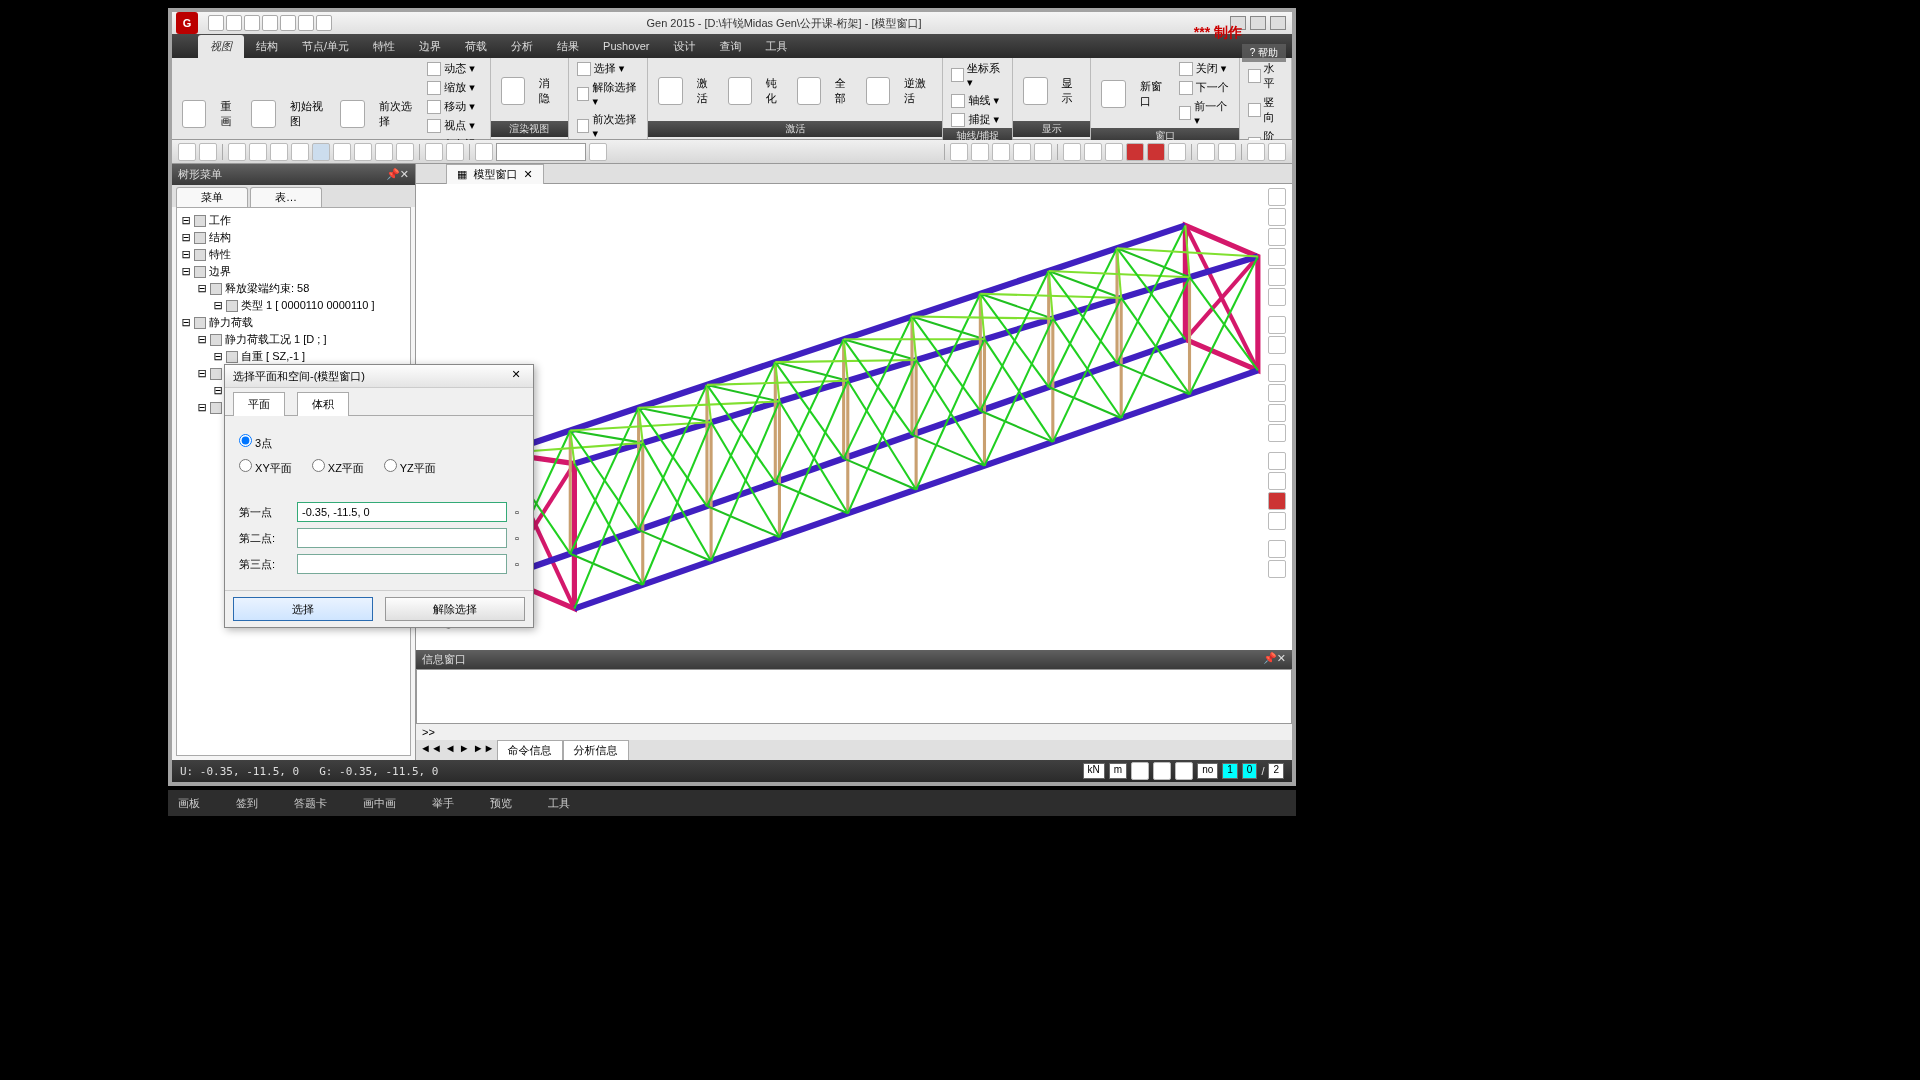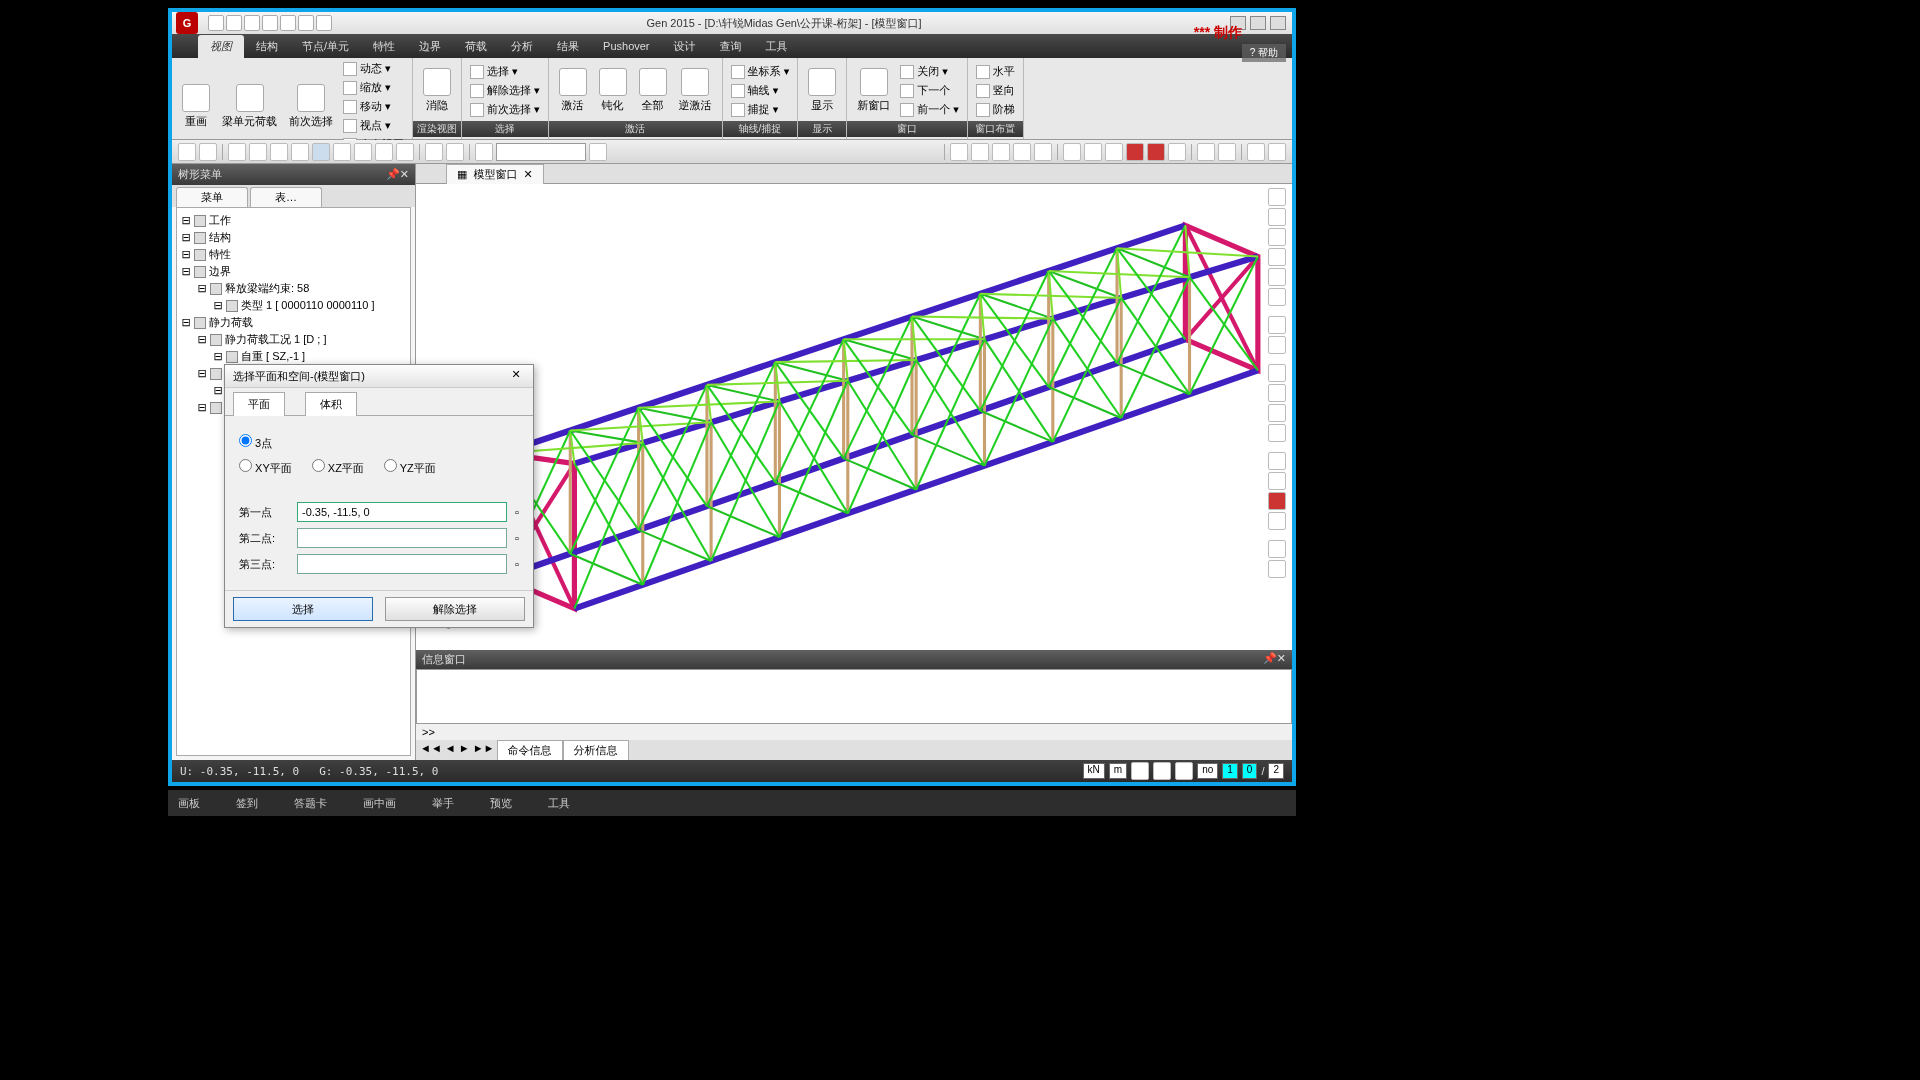--- a/index.html
+++ b/index.html
@@ -1,34 +1,34 @@
 <!DOCTYPE html>
 <html><head>
 <meta charset="utf-8">
 <style>
 * { margin: 0; padding: 0; box-sizing: border-box; font-family: "Microsoft YaHei", SimSun, sans-serif; font-size: 11px; }
 body { background: #000; width: 1920px; height: 1080px; overflow: hidden; position: relative; }
-.app-frame { position: absolute; left: 168px; top: 8px; width: 1128px; height: 778px; background: #e8e8e8; border: 4px solid #0ea5e9; display: flex; flex-direction: column; }
+.app-frame { position: absolute; left: 168px; top: 8px; width: 1128px; height: 778px; background: #e8e8e8; border: 4px solid #a3a3a3; display: flex; flex-direction: column; }
 .titlebar { height: 22px; background: linear-gradient(#f5f5f5,#e0e0e0); display: flex; align-items: center; }
 .app-icon { width: 22px; height: 22px; background: #b00; margin: 0 4px; border-radius: 3px; display:flex; align-items:center; justify-content:center; color:#fff; font-weight:bold;}
 .qat { display:flex; gap:2px; padding:0 6px;}
 .qat-btn { width:16px; height:16px; background:#fff; border:1px solid #aaa; border-radius:2px;}
 .title-text { flex:1; text-align:center; color:#333; }
 .win-controls { display:flex; gap:4px; padding-right:6px;}
 .win-btn { width:16px; height:14px; background:#ddd; border:1px solid #888;}
 .watermark { position:absolute; right:50px; top:12px; color:#c00; font-weight:bold; font-size:14px; z-index:50;}
 .help-link { position:absolute; right:6px; top:32px; color:#fff; background:rgba(100,100,100,0.7); padding:2px 8px; font-size:10px; z-index:40;text-align:right;}
 .menubar { height: 24px; background: linear-gradient(#4a4a4a,#2a2a2a); display:flex; align-items:center; padding-left:26px; color:#ddd;}
 .menubar .tab { padding:4px 12px; cursor:pointer;}
 .menubar .tab.active { background:#e8e8e8; color:#333; border-radius:3px 3px 0 0;font-style:italic;}
 .ribbon { height: 82px; background:#e8e8e8; border-bottom:1px solid #999; display:flex;}
 .ribbon-group { border-right:1px solid #bbb; padding:2px 6px; display:flex; flex-direction:column; height:100%;}
 .ribbon-group-label { text-align:center; background:linear-gradient(#555,#333); color:#ddd; font-size:10px; padding:1px 0; margin: auto -6px 0 -6px;}
 .ribbon-btns { display:flex; flex:1; align-items:center; gap:4px;}
-.big-btn { display:flex; flex-direction:column; align-items:center; gap:2px; padding:4px; cursor:pointer;}
+.big-btn { display:flex; flex-direction:row; align-items:center; gap:14px; padding:4px; cursor:pointer;}
 .big-btn .ic { width:28px; height:28px; background:#fff; border:1px solid #aaa; border-radius:3px;}
 .small-row { display:flex; flex-direction:column; gap:2px;}
 .small-btn { display:flex; align-items:center; gap:3px; cursor:pointer; padding:1px 2px;}
 .small-btn .ic { width:14px; height:14px; background:#fff; border:1px solid #aaa;}
 .toolbar { height: 24px; background: linear-gradient(#f0f0f0,#d8d8d8); border-bottom:1px solid #999; display:flex; align-items:center; padding:0 6px; gap:3px;}
 .tbtn { width:18px; height:18px; background:#fff; border:1px solid #bbb; border-radius:2px;}
 .tsep { width:1px; height:16px; background:#aaa; margin:0 2px;}
 .tcombo { width:90px; height:18px; background:#fff; border:1px solid #999;}
 .mainarea { flex:1; display:flex; min-height:0;}
 .tree-panel { width:244px; background:#f5f5f5; border-right:1px solid #999; display:flex; flex-direction:column; position:relative;}
@@ -54,21 +54,21 @@
 .info-tabs { background:#e0e0e0; display:flex; padding:0 2px;}
 .info-tab { padding:2px 10px; border:1px solid #aaa; background:#fff; border-bottom:none;}
 .statusbar { height:22px; background:linear-gradient(#404040,#2a2a2a); display:flex; align-items:center; color:#ddd; padding:0 8px; gap:20px;}
 .statusbar .coord { font-family:monospace;}
 .status-controls { margin-left:auto; display:flex; gap:4px; align-items:center;}
 .scombo { height:16px; background:#fff; color:#000; border:1px solid #666; padding:0 4px; font-size:10px;}
 .dialog { position:absolute; left:52px; top:200px; width:310px; background:#f0f0f0; border:1px solid #888; box-shadow:2px 2px 8px rgba(0,0,0,0.3); z-index:100;}
 .dlg-title { background:linear-gradient(#fdfdfd,#e4e4e4); padding:3px 8px; display:flex; align-items:center; border-bottom:1px solid #ccc;}
 .dlg-title span:first-child { flex:1;}
 .dlg-close { width:18px; height:16px; text-align:center; cursor:pointer;}
-.dlg-tabs { display:flex; padding:4px 8px 0 8px; gap:20px;}
+.dlg-tabs { display:flex; padding:4px 8px 0 8px; gap:12px;}
 .dlg-tab { padding:4px 14px; border:1px solid #aaa; border-bottom:none; background:#fff; cursor:pointer;}
 .dlg-tab.active { position:relative; z-index:2;}
 .dlg-body { background:#f0f0f0; border-top:1px solid #aaa; padding:10px 14px; margin-top:-1px;}
 .radio-row { display:flex; gap:20px; margin:8px 0;}
 .field-row { display:flex; align-items:center; gap:8px; margin:6px 0;}
 .field-row label { width:50px;}
 .field-row input { flex:1; height:20px; border:1px solid #7a9; background:#fff; padding:0 4px;}
 .dlg-buttons { display:flex; gap:12px; padding:6px 8px; border-top:1px solid #ccc;}
 .dlg-buttons button { flex:1; height:24px; background:linear-gradient(#fdfdfd,#e0e0e0); border:1px solid #999; cursor:pointer;}
 .dlg-buttons button.sel { border:1px solid #2a6bb0; background:linear-gradient(#eaf3ff,#cfe5ff);}
@@ -118,21 +118,21 @@
 
   <div class="ribbon" id="ribbon">
       <div class="ribbon-group">
         <div class="ribbon-btns">
           <div class="big-btn">
             <div class="ic"></div>
             <span>重画</span>
           </div>
           <div class="big-btn">
             <div class="ic"></div>
-            <span>梁单元荷载</span>
+            <span>初始视图</span>
           </div>
           <div class="big-btn">
             <div class="ic"></div>
             <span>前次选择</span>
           </div>
           <div class="small-row">
             <div class="small-btn">
               <div class="ic"></div>
               <span>动态 ▾</span>
             </div>

